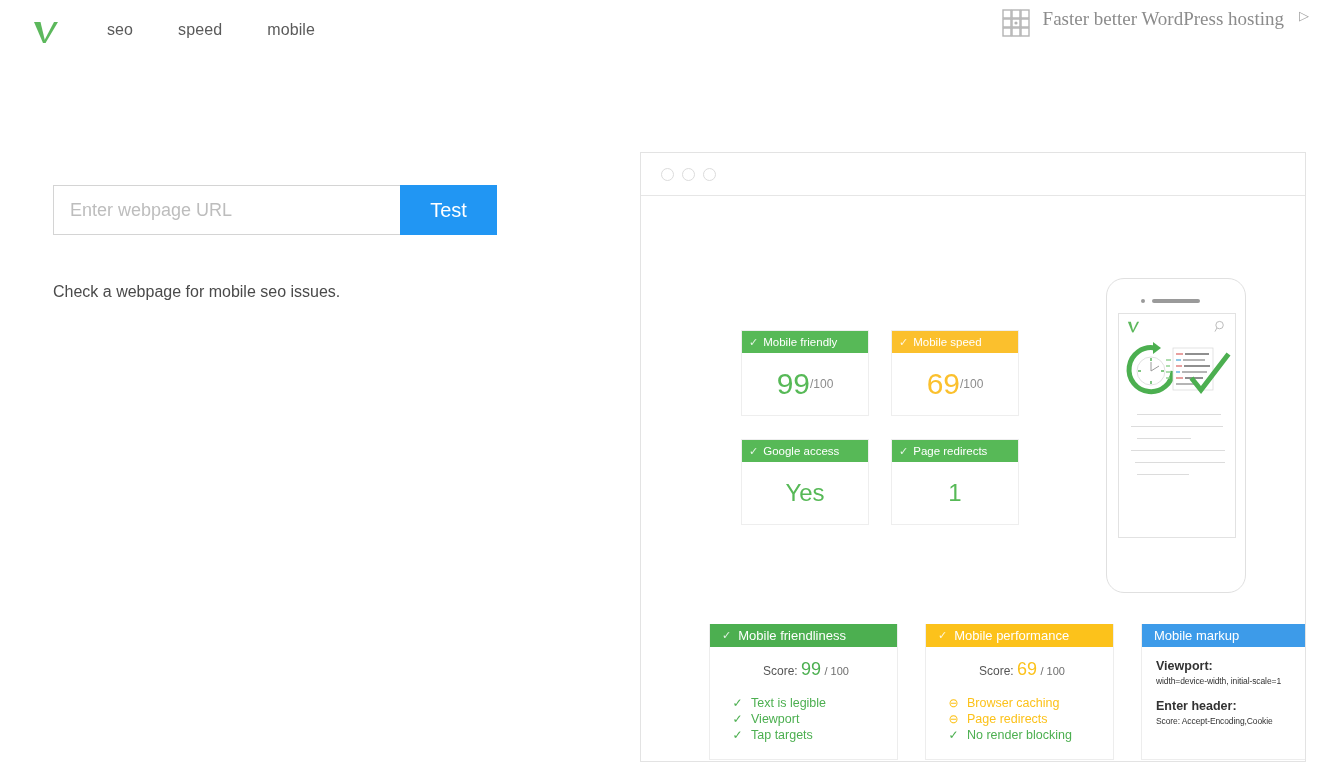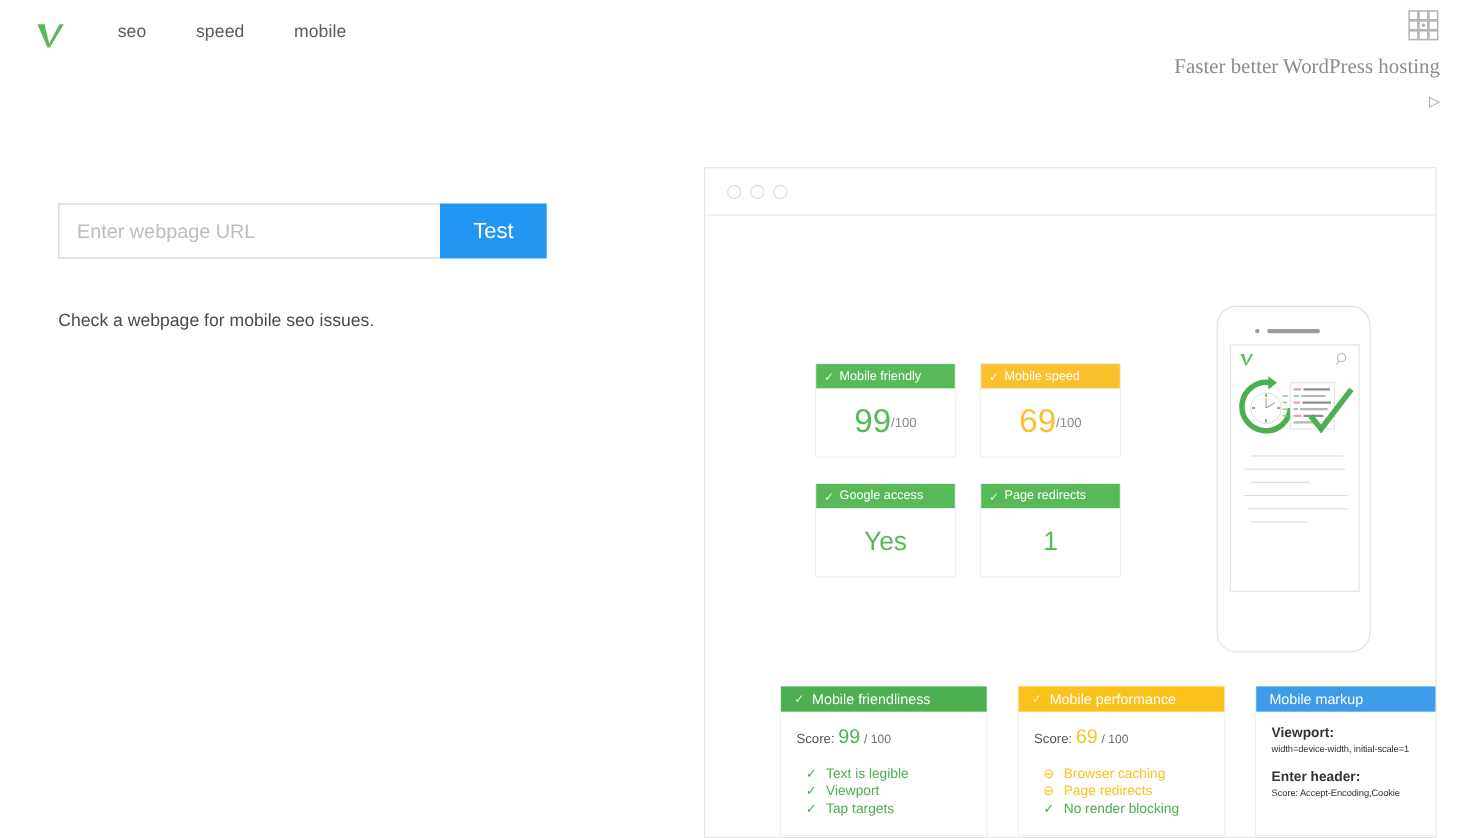--- a/index.html
+++ b/index.html
@@ -24,21 +24,21 @@
   .nav-links {
     position: absolute; left: 78px; top: 21px;
     display: flex; gap: 16px;
   }
   .nav-link {
     font-size: 16px; color: #5a5a5a;
     text-decoration: none; letter-spacing: 0.1px; margin-left: 29px;
   }
   .promo {
     position: absolute; right: 22px; top: 8px;
-    display: flex; align-items: flex-end; gap: 12px; flex-direction: column;
+    display: flex; align-items: flex-start; gap: 12px;
   }
   .promo-grid-icon { width: 30px; height: 30px; }
   .promo-text {
     font-family: "Liberation Serif", serif;
     font-size: 19px; color: #8c8c8c; white-space: nowrap;
   }
   .promo-caret { font-size: 13px; color: #a0a0a0; margin-left: 3px; }
 
   
   .left-col { position: absolute; left: 53px; top: 185px; width: 540px; }
@@ -150,21 +150,21 @@
   }
   .detail-card.markup { width: 169px; }
   .detail-head {
     height: 23px; display: flex; align-items: center; gap: 7px;
     padding-left: 12px; font-size: 13px; color: #ffffff;
   }
   .dh-green { background: #4caf50; }
   .dh-amber { background: #fcc21b; }
   .dh-blue  { background: #3d9be9; }
   .detail-body { padding: 12px 0 0 14px; height: 112px; }
-  .score-line { font-size: 12px; color: #555; margin-bottom: 16px; }
+  .score-line { font-size: 12px; color: #555; margin-bottom: 16px; margin-left: 39px; }
   .score-line .big { font-size: 18px; }
   .score-line .big.green { color: #4caf50; }
   .score-line .big.amber { color: #fcc21b; }
   .score-line .den { color: #6f6f6f; font-size: 11px; }
   .check-list { list-style: none; margin: 0; padding: 0 0 0 8px; }
   .check-list li {
     font-size: 12.5px; margin-bottom: 2px;
     display: flex; align-items: center; gap: 8px;
   }
   .ci { width: 11px; display: inline-block; text-align: center; font-size: 12px; }

